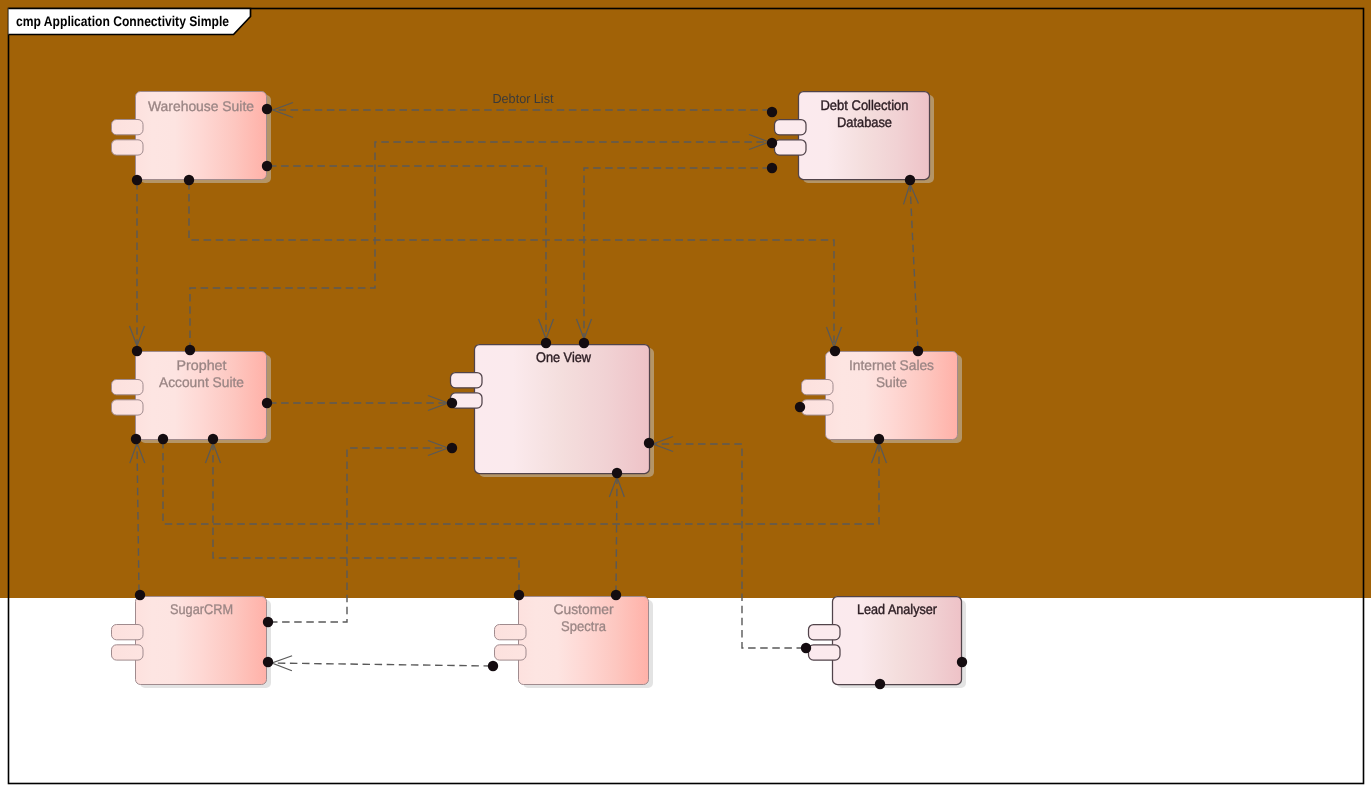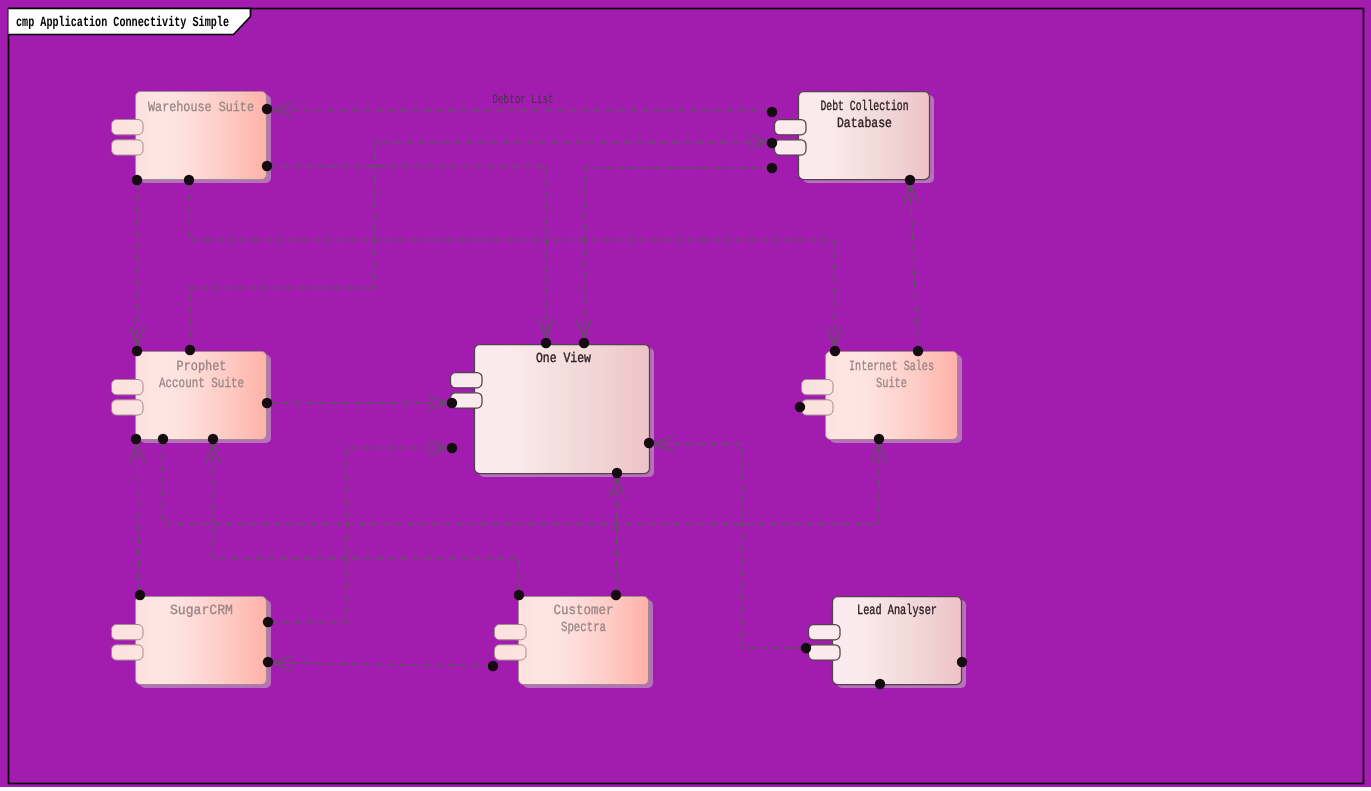--- a/index.html
+++ b/index.html
@@ -1,20 +1,20 @@
 <!DOCTYPE html>
 <html><head>
 <meta charset="utf-8">
 <style>
   html,body{margin:0;padding:0;background:#ffffff;}
   body{width:1371px;height:791px;overflow:hidden;
        font-family:"Liberation Sans",sans-serif;
        -webkit-font-smoothing:antialiased;
        text-rendering:geometricPrecision;}
-  #stage{position:relative;width:1371px;height:787px;background:#a21caf;font-family:Liberation Mono, monospace;}
+  #stage{position:relative;width:1371px;height:598px;background:#a16207;}
   svg{position:absolute;left:0;top:0;display:block;}
   text{dominant-baseline:alphabetic;}
   .frame-title{font-size:14px;font-weight:bold;fill:#000;}
   .comp-title-sat{font-size:14px;fill:#9a8584;stroke:#9a8584;stroke-width:0.3px;paint-order:stroke fill;text-anchor:middle;}
   .comp-title-light{font-size:14px;font-weight:normal;fill:#2b1c22;stroke:#2b1c22;stroke-width:0.4px;paint-order:stroke fill;text-anchor:middle;}
   .edge-label{font-size:13px;fill:#3a3a3a;text-anchor:middle;}
 </style>
 </head>
 <body>
 

